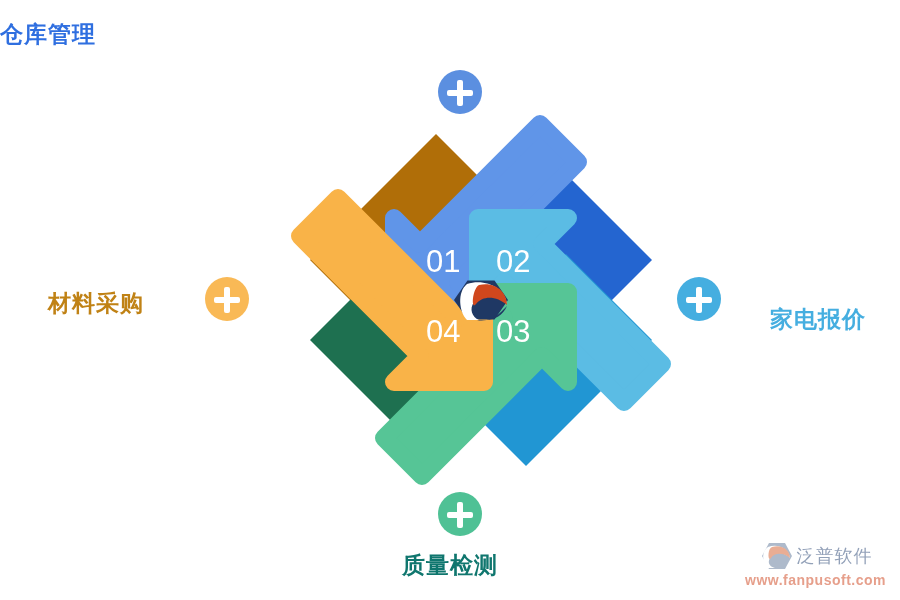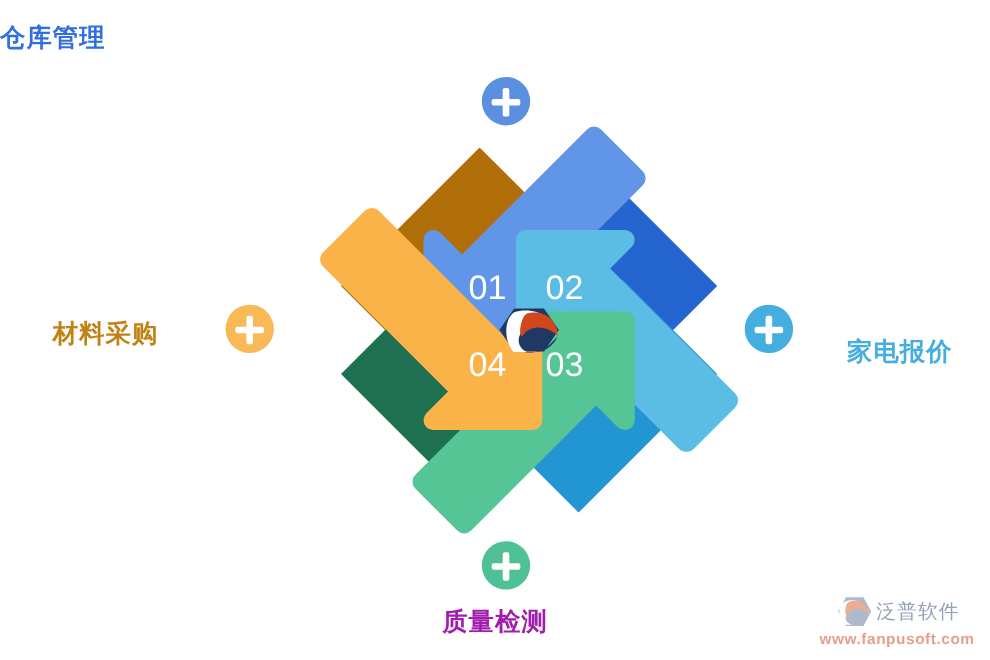--- a/index.html
+++ b/index.html
@@ -106,21 +106,21 @@
 </style>
 </head>
 <body>
 
 <div id="stage">
 
   <div class="label label-top" style="color: rgb(47, 111, 224);">仓库管理</div>
 
   <div class="label label-right" style="color: rgb(69, 174, 224);">家电报价</div>
 
-  <div class="label label-bottom" style="color: #a21caf;">质量检测</div>
+  <div class="label label-bottom" style="color: #0f766e;">质量检测</div>
 
   <div class="label label-left" style="color: rgb(192, 130, 21);">材料采购</div>
 
   <div class="plus plus-top" style="background: rgb(91, 143, 224);"></div>
   <div class="plus plus-right" style="background: rgb(69, 174, 224);"></div>
   <div class="plus plus-bottom" style="background: rgb(79, 193, 149);"></div>
   <div class="plus plus-left" style="background: rgb(249, 185, 86);"></div>
 
   <div id="pinwheel">
     <svg width="390" height="380" viewBox="0 0 390 380" xmlns="http://www.w3.org/2000/svg">

